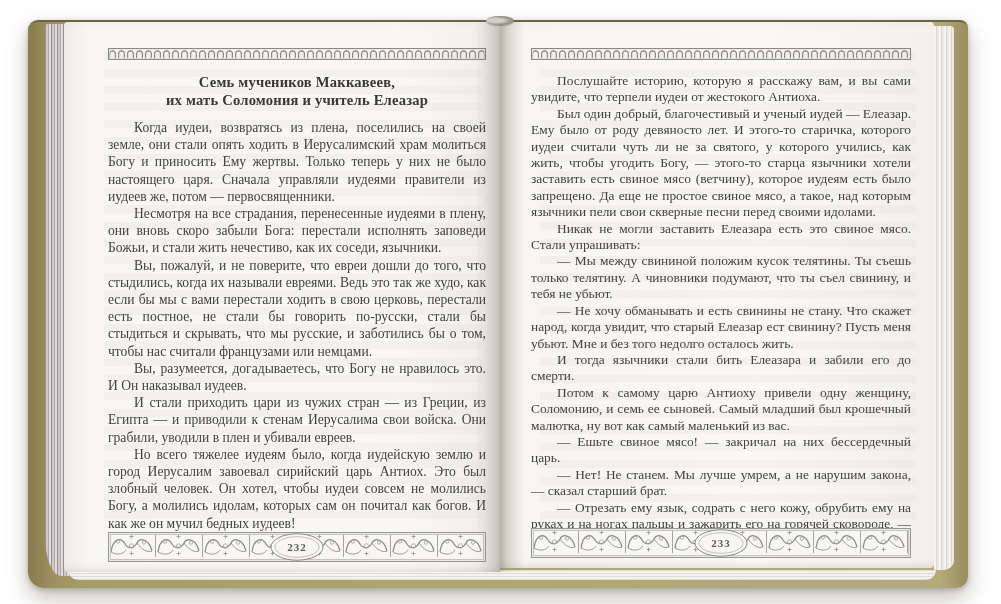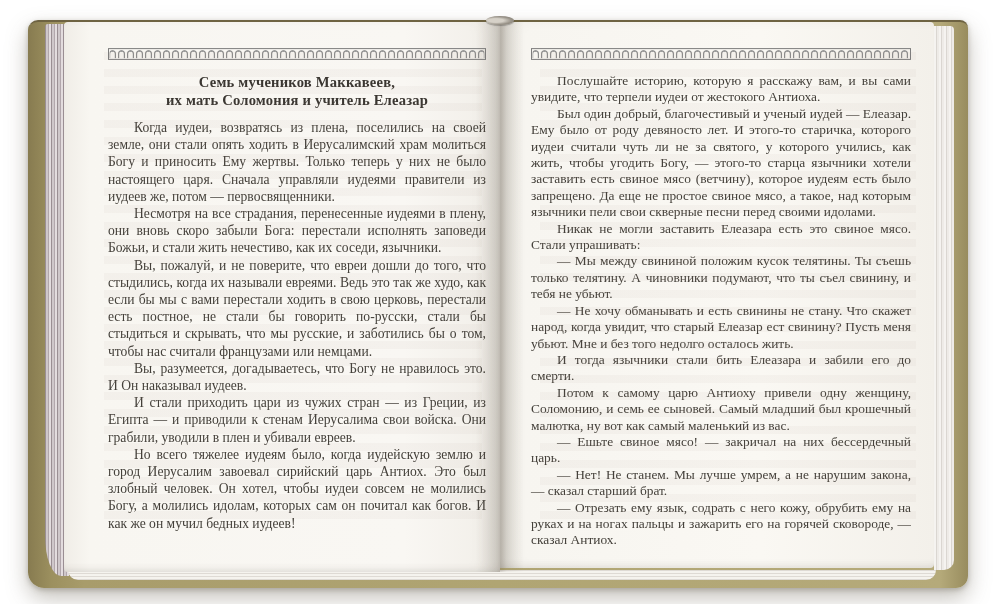--- a/index.html
+++ b/index.html
@@ -133,20 +133,30 @@
         </div>
         <div class="body-text bt-left">
           <p>Когда иудеи, возвратясь из плена, поселились на своей земле, они стали опять ходить в Иерусалимский храм молиться Богу и приносить Ему жертвы. Только теперь у них не было настоящего царя. Сначала управляли иудеями правители из иудеев же, потом — первосвященники.</p>
           <p>Несмотря на все страдания, перенесенные иудеями в плену, они вновь скоро забыли Бога: перестали исполнять заповеди Божьи, и стали жить нечестиво, как их соседи, язычники.</p>
           <p>Вы, пожалуй, и не поверите, что евреи дошли до того, что стыдились, когда их называли евреями. Ведь это так же худо, как если бы мы с вами перестали ходить в свою церковь, перестали есть постное, не стали бы говорить по-русски, стали бы стыдиться и скрывать, что мы русские, и заботились бы о том, чтобы нас считали французами или немцами.</p>
           <p>Вы, разумеется, догадываетесь, что Богу не нравилось это. И Он наказывал иудеев.</p>
           <p>И стали приходить цари из чужих стран — из Греции, из Египта — и приводили к стенам Иерусалима свои войска. Они грабили, уводили в плен и убивали евреев.</p>
           <p>Но всего тяжелее иудеям было, когда иудейскую землю и город Иерусалим завоевал сирийский царь Антиох. Это был злобный человек. Он хотел, чтобы иудеи совсем не молились Богу, а молились идолам, которых сам он почитал как богов. И как же он мучил бедных иудеев!</p>
         </div>
       </div>
+      <div class="footer-band">
+        <svg class="footer-svg" viewBox="0 0 378 30" preserveAspectRatio="none">
+          <rect x="0" y="0" width="378" height="30" fill="#f8f6f1"></rect>
+          <rect x="0.6" y="0.6" width="376.8" height="28.8" fill="none" stroke="#8a8a8a" stroke-width="1"></rect>
+          <rect x="2.6" y="2.6" width="372.8" height="24.8" fill="url(#florPat)" stroke="#b8b8b8" stroke-width="0.8"></rect>
+          <ellipse cx="189" cy="15" rx="26" ry="13.2" fill="#f8f6f1" stroke="#898989" stroke-width="1"></ellipse>
+          <ellipse cx="189" cy="15" rx="22" ry="10.3" fill="none" stroke="#b3b3b3" stroke-width="0.8"></ellipse>
+          <text x="189" y="19" text-anchor="middle" font-size="11" font-weight="bold" fill="#5e5a55" style="font-family:'Liberation Serif',serif; letter-spacing:1px;">232</text>
+        </svg>
+      </div>
     </div>
 
     <div class="paper paper-right">
       <div class="page-content pc-right">
         <svg class="top-band" viewBox="0 0 380 12" preserveAspectRatio="none">
           <rect x="0.5" y="0.6" width="379" height="10.8" fill="none" stroke="#7d7d7d" stroke-width="1"></rect>
           <rect x="1.6" y="1.7" width="376.8" height="8.6" fill="url(#archPat)"></rect>
         </svg>
         <div class="body-text bt-right">
           <p>Послушайте историю, которую я расскажу вам, и вы сами увидите, что терпели иудеи от жестокого Антиоха.</p>
@@ -154,18 +164,28 @@
           <p>Никак не могли заставить Елеазара есть это свиное мясо. Стали упрашивать:</p>
           <p>— Мы между свининой положим кусок телятины. Ты съешь только телятину. А чиновники подумают, что ты съел свинину, и тебя не убьют.</p>
           <p>— Не хочу обманывать и есть свинины не стану. Что скажет народ, когда увидит, что старый Елеазар ест свинину? Пусть меня убьют. Мне и без того недолго осталось жить.</p>
           <p>И тогда язычники стали бить Елеазара и забили его до смерти.</p>
           <p>Потом к самому царю Антиоху привели одну женщину, Соломонию, и семь ее сыновей. Самый младший был крошечный малютка, ну вот как самый маленький из вас.</p>
           <p>— Ешьте свиное мясо! — закричал на них бессердечный царь.</p>
           <p>— Нет! Не станем. Мы лучше умрем, а не нарушим закона, — сказал старший брат.</p>
           <p>— Отрезать ему язык, содрать с него кожу, обрубить ему на руках и на ногах пальцы и зажарить его на горячей сковороде, — сказал Антиох.</p>
         </div>
       </div>
+      <div class="footer-band">
+        <svg class="footer-svg" viewBox="0 0 380 30" preserveAspectRatio="none">
+          <rect x="0" y="0" width="380" height="30" fill="#f8f6f1"></rect>
+          <rect x="0.6" y="0.6" width="378.8" height="28.8" fill="none" stroke="#8a8a8a" stroke-width="1"></rect>
+          <rect x="2.6" y="2.6" width="374.8" height="24.8" fill="url(#florPat)" stroke="#b8b8b8" stroke-width="0.8"></rect>
+          <ellipse cx="190" cy="15" rx="26" ry="13.2" fill="#f8f6f1" stroke="#898989" stroke-width="1"></ellipse>
+          <ellipse cx="190" cy="15" rx="22" ry="10.3" fill="none" stroke="#b3b3b3" stroke-width="0.8"></ellipse>
+          <text x="190" y="19" text-anchor="middle" font-size="11" font-weight="bold" fill="#5e5a55" style="font-family:'Liberation Serif',serif; letter-spacing:1px;">233</text>
+        </svg>
+      </div>
     </div>
 
     <div class="gutter"></div>
     <div class="headband"></div>
   </div>
 </div>
 
 </body></html>

